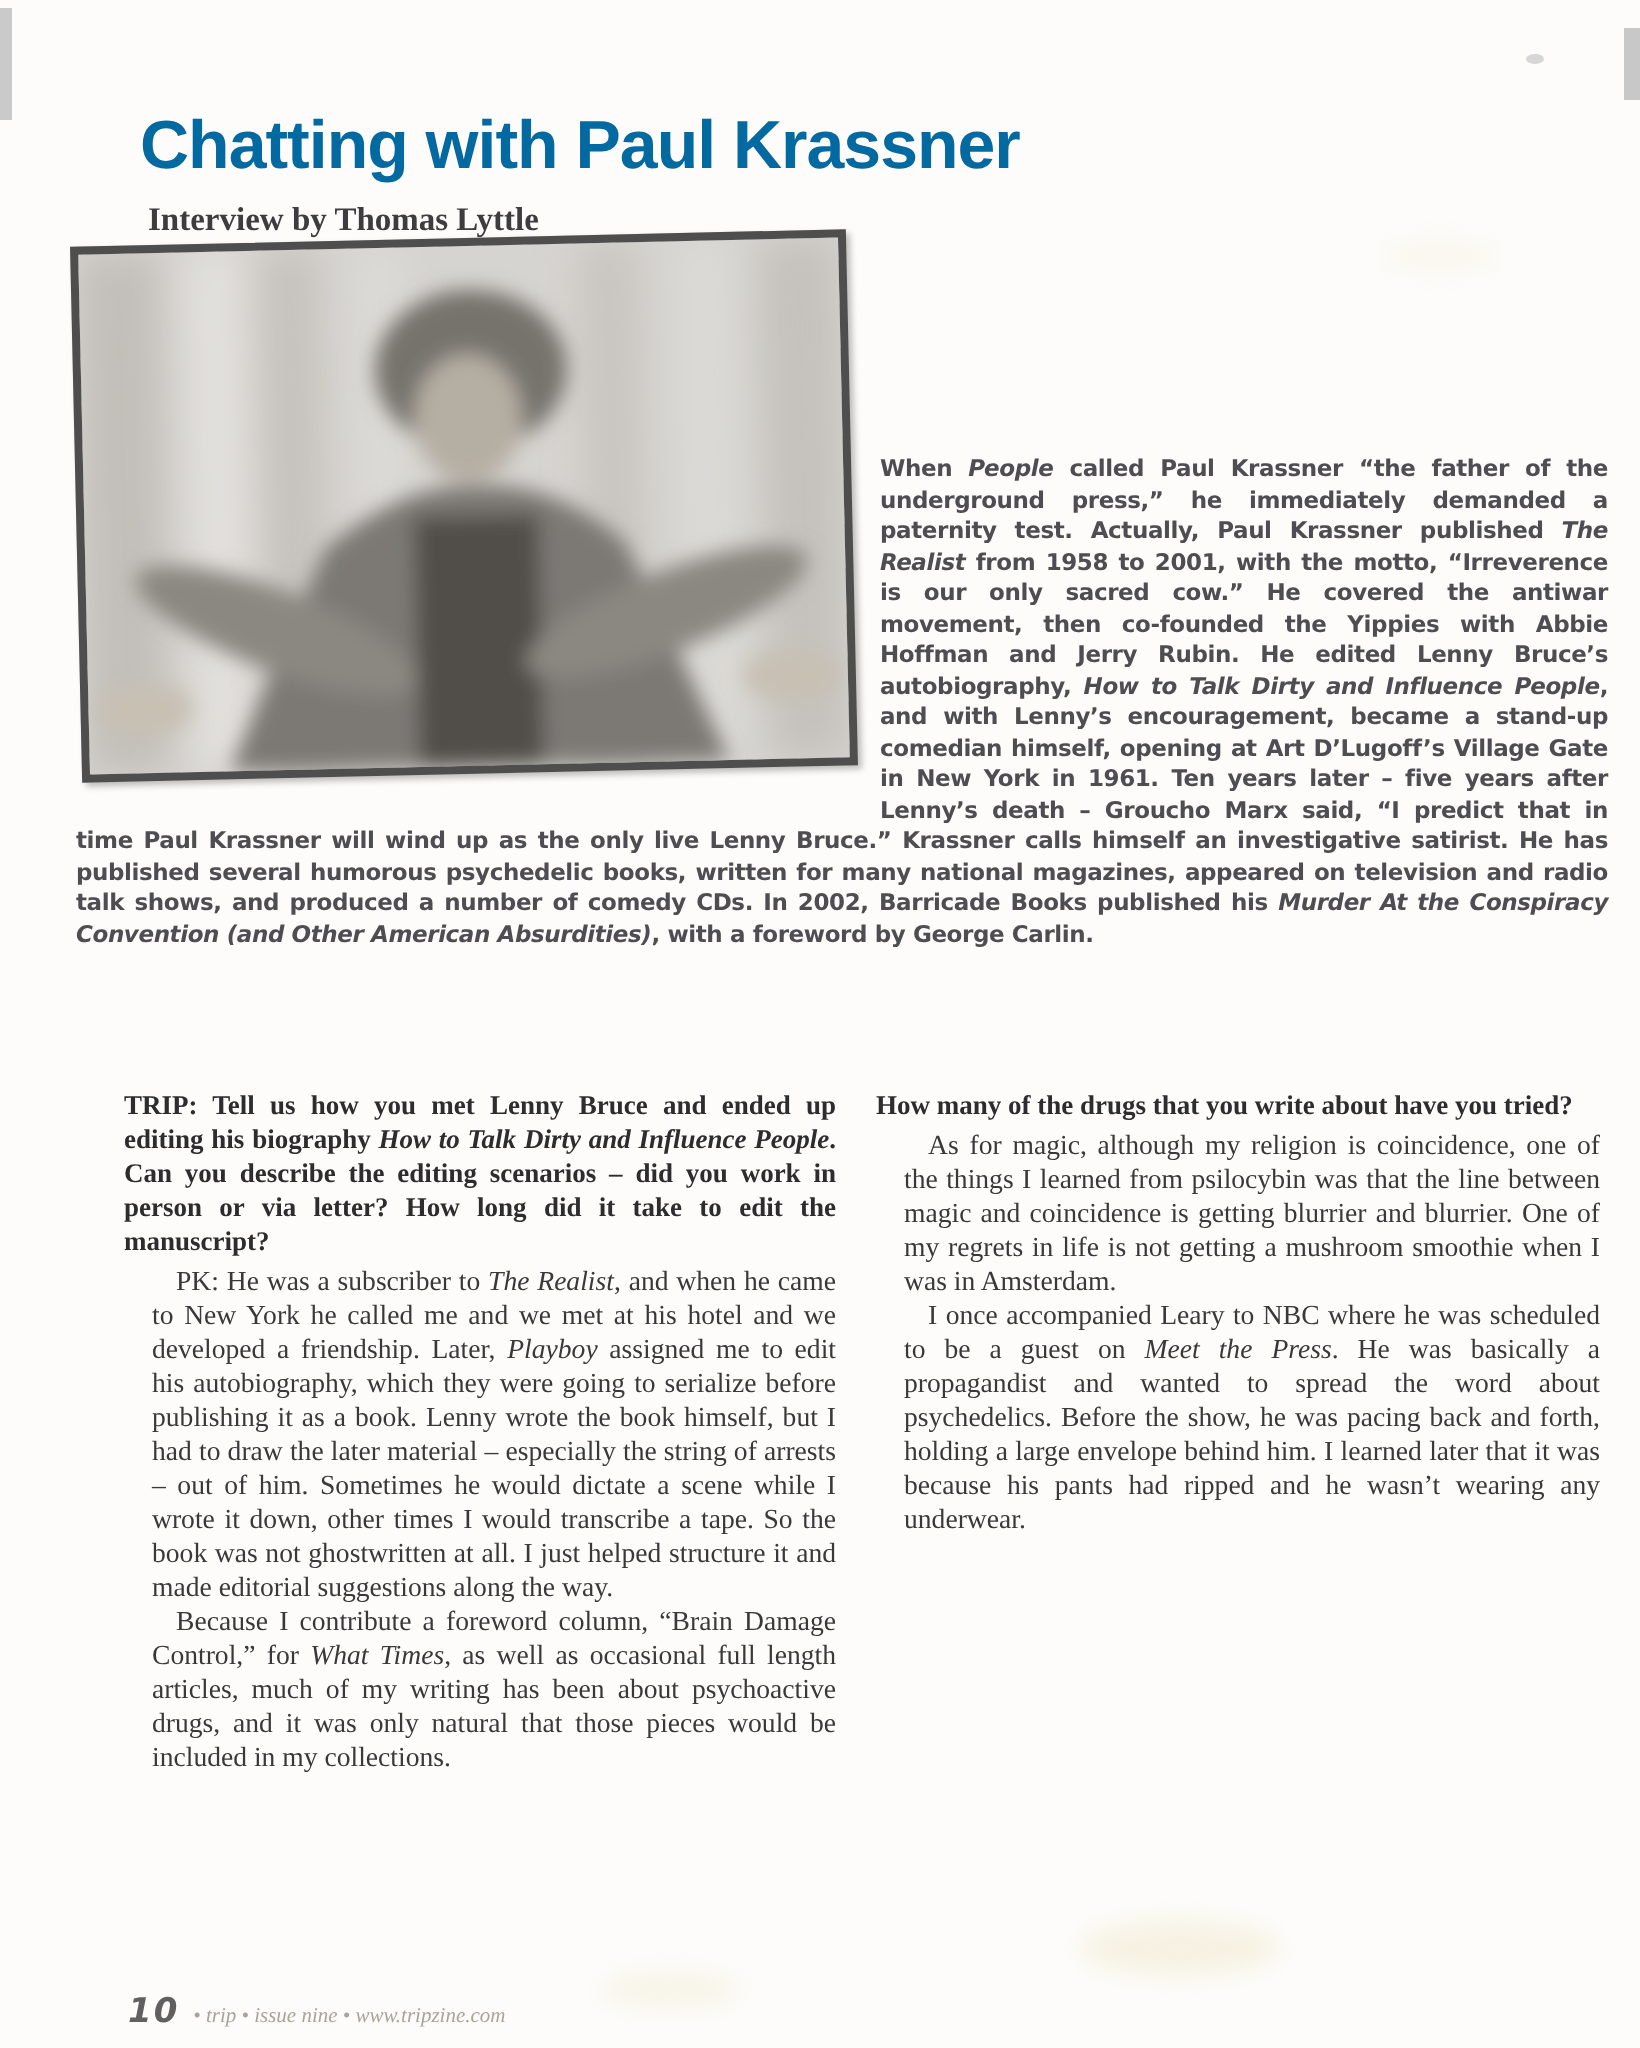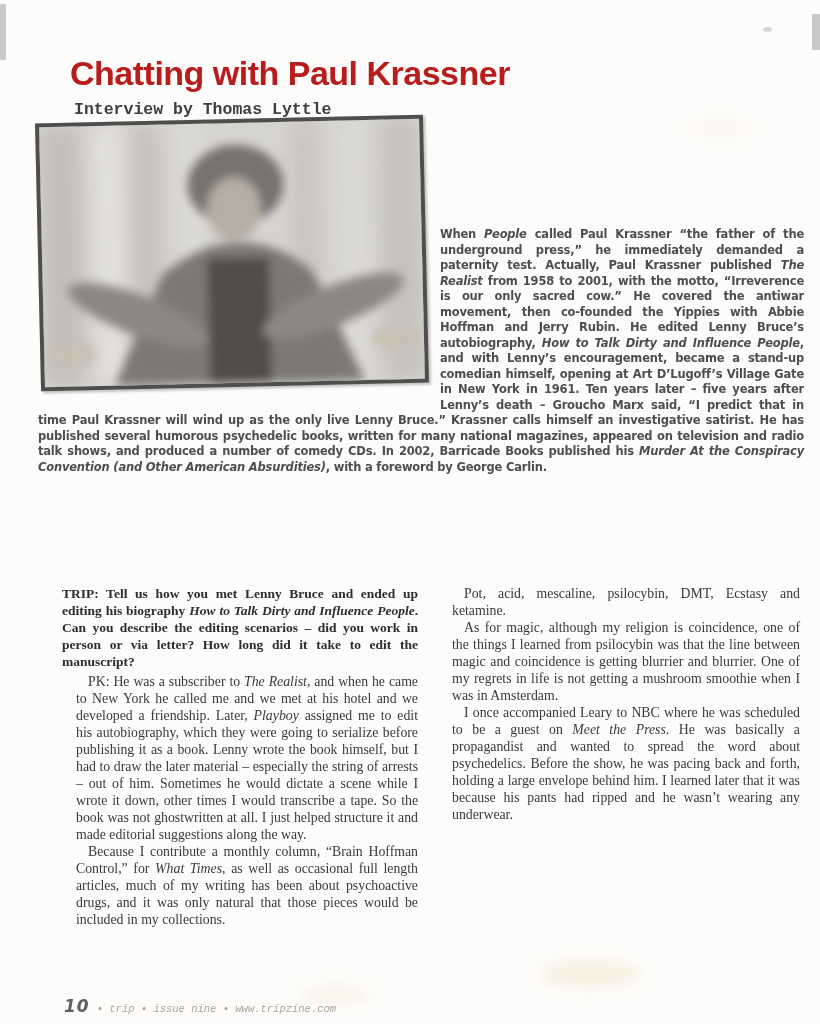--- a/index.html
+++ b/index.html
@@ -12,66 +12,66 @@
   .a1 { left:0; top:4px; width:6px; height:56px; background:#b9b9b9; opacity:.75; }
   .a2 { left:812px; top:14px; width:8px; height:36px; background:#b2b2b2; opacity:.7; }
   .a3 { left:763px; top:27px; width:9px; height:5px; background:#d6d6d6; border-radius:50%; }
   .smudge1 { left:540px; top:960px; width:100px; height:28px; background:#f1e9cf; opacity:.55; filter:blur(6px); border-radius:50%; }
   .smudge2 { left:300px; top:986px; width:70px; height:18px; background:#f3edd8; opacity:.55; filter:blur(6px); border-radius:50%; }
   .smudge3 { left:690px; top:120px; width:60px; height:16px; background:#f5efdc; opacity:.4; filter:blur(6px); border-radius:50%; }
 
   .title {
     position:absolute; left:70px; top:56px; margin:0;
     font-family:"Liberation Sans", sans-serif; font-weight:bold;
-    font-size:34px; line-height:1; letter-spacing:-0.5px; color:#b91c1c;
+    font-size:34px; line-height:1; letter-spacing:-0.5px; color:#0369a1;
   }
   .byline {
     position:absolute; left:72px; top:100px; margin:2px;
-    font-family:Liberation Mono, monospace; font-weight:bold;
+    font-family:Liberation Serif, serif; font-weight:bold;
     font-size:16.5px; line-height:1; color:#3d3d40;
   }
 
   .flow { position:absolute; left:38px; top:119px; width:766px; }
   .photo-frame {
     float:left; width:380px; height:260px;
     border:4px solid #4e4e4e; background:#d6d4d0;
     margin:0 14px 12px 0;
     transform:rotate(-1.3deg);
     box-shadow:2px 2px 3px rgba(0,0,0,0.25), inset 0 0 0 1px #6b6b6b;
   }
   .photo-frame svg { display:block; width:100%; height:100%; }
   .intro {
     margin:0; padding-top:108px;
     text-align:justify;
     font-family:"DejaVu Sans", sans-serif; font-weight:bold;
     font-size:11.5px; line-height:15.5px; letter-spacing:-0.2px;
     color:#4e4e52;
   }
 
-  .col { position:absolute; top:544px;margin-top:41px; }
+  .col { position:absolute; top:544px; }
   .col-left  { left:62px;  width:356px; }
   .col-right { left:438px; width:362px; }
   .col p { margin:0; text-align:justify; }
   .col p.question {
     font-weight:bold; font-size:13.5px; line-height:17px;
     color:#2d2d2f; margin:10px 0 3px 0;
   }
   .col p.answer {
     font-size:13.8px; line-height:17px; color:#39393b;
     margin:0 0 0 14px; text-indent:12px;
   }
   .col p:first-child { margin-top:0; }
 
   .footer { position:absolute; left:64px; top:996px; }
   .pagenum {
     font-family:"DejaVu Sans", sans-serif; font-style:italic; font-weight:bold;
     font-size:17px; color:#606060; letter-spacing:1px;margin-top:38px;
   }
   .footmeta {
-    font-family:Liberation Mono, monospace; font-style:italic;
+    font-family:Liberation Serif, serif; font-style:italic;
     font-size:10.5px; color:#a9a499; margin-left:7px;
   }
 </style>
 </head>
 <body>
 
 <div class="artifact a1"></div>
 <div class="artifact a2"></div>
 <div class="artifact a3"></div>
 <div class="artifact smudge1"></div>
@@ -114,23 +114,23 @@
         <ellipse cx="352" cy="218" rx="24" ry="13" fill="#c7c0b3"></ellipse>
       </g>
     </svg>
   </div>
   <p class="intro"><span>When </span><i>People</i><span> called Paul Krassner “the father of the underground press,” he immediately demanded a paternity test. Actually, Paul Krassner published </span><i>The Realist</i><span> from 1958 to 2001, with the motto, “Irreverence is our only sacred cow.” He covered the antiwar movement, then co-founded the Yippies with Abbie Hoffman and Jerry Rubin. He edited Lenny Bruce’s autobiography, </span><i>How to Talk Dirty and Influence People</i><span>, and with Lenny’s encouragement, became a stand-up comedian himself, opening at Art D’Lugoff’s Village Gate in New York in 1961. Ten years later – five years after Lenny’s death – Groucho Marx said, “I predict that in time Paul Krassner will wind up as the only live Lenny Bruce.” Krassner calls himself an investigative satirist. He has published several humorous psychedelic books, written for many national magazines, appeared on television and radio talk shows, and produced a number of comedy CDs. In 2002, Barricade Books published his </span><i>Murder At the Conspiracy Convention (and Other American Absurdities)</i><span>, with a foreword by George Carlin.</span></p>
 </div>
 
 <div class="col col-left">
     <p class="question"><span>TRIP: Tell us how you met Lenny Bruce and ended up editing his biography </span><i>How to Talk Dirty and Influence People</i><span>. Can you describe the editing scenarios – did you work in person or via letter? How long did it take to edit the manuscript?</span></p>
     <p class="answer"><span>PK: He was a subscriber to </span><i>The Realist</i><span>, and when he came to New York he called me and we met at his hotel and we developed a friendship. Later, </span><i>Playboy</i><span> assigned me to edit his autobiography, which they were going to serialize before publishing it as a book. Lenny wrote the book himself, but I had to draw the later material – especially the string of arrests – out of him. Sometimes he would dictate a scene while I wrote it down, other times I would transcribe a tape. So the book was not ghostwritten at all. I just helped structure it and made editorial suggestions along the way.</span></p>
-    <p class="answer"><span>Because I contribute a monthly column, “Brain Hoffman Control,” for </span><i>What Times</i><span>, as well as occasional full length articles, much of my writing has been about psychoactive drugs, and it was only natural that those pieces would be included in my collections.</span></p>
+    <p class="answer"><span>Because I contribute a foreword column, “Brain Damage Control,” for </span><i>What Times</i><span>, as well as occasional full length articles, much of my writing has been about psychoactive drugs, and it was only natural that those pieces would be included in my collections.</span></p>
   </div>
 <div class="col col-right">
-    <p class="answer"><span>Pot, acid, mescaline, psilocybin, DMT, Ecstasy and ketamine.</span></p>
+    <p class="question"><span>How many of the drugs that you write about have you tried?</span></p>
     <p class="answer"><span>As for magic, although my religion is coincidence, one of the things I learned from psilocybin was that the line between magic and coincidence is getting blurrier and blurrier. One of my regrets in life is not getting a mushroom smoothie when I was in Amsterdam.</span></p>
     <p class="answer"><span>I once accompanied Leary to NBC where he was scheduled to be a guest on </span><i>Meet the Press</i><span>. He was basically a propagandist and wanted to spread the word about psychedelics. Before the show, he was pacing back and forth, holding a large envelope behind him. I learned later that it was because his pants had ripped and he wasn’t wearing any underwear.</span></p>
   </div>
 
 <div class="footer">
   <span class="pagenum">10</span><span class="footmeta">• trip • issue nine • www.tripzine.com</span>
 </div>
 
 </body></html>

